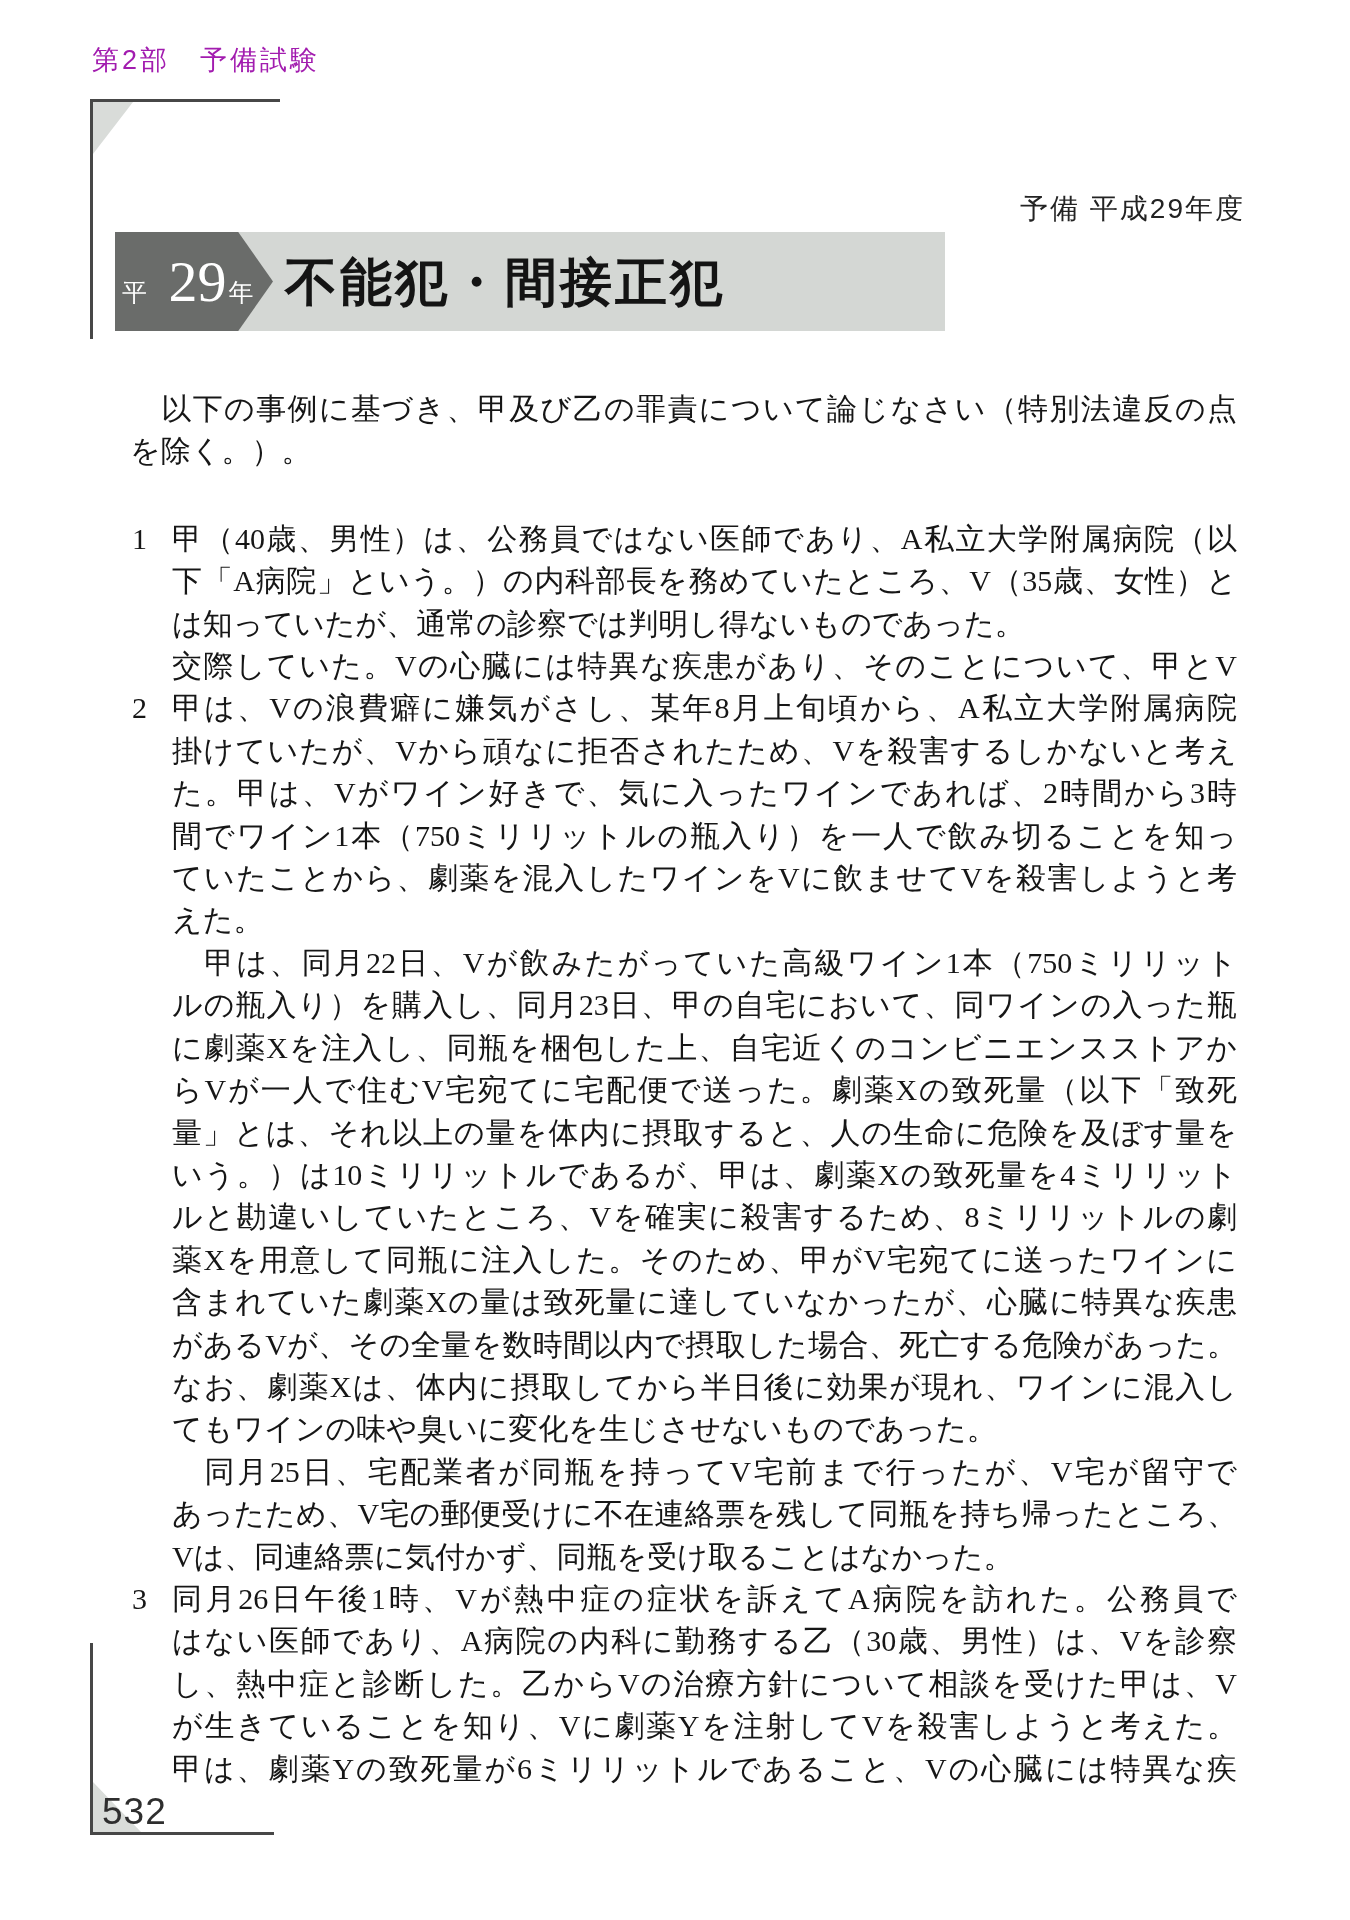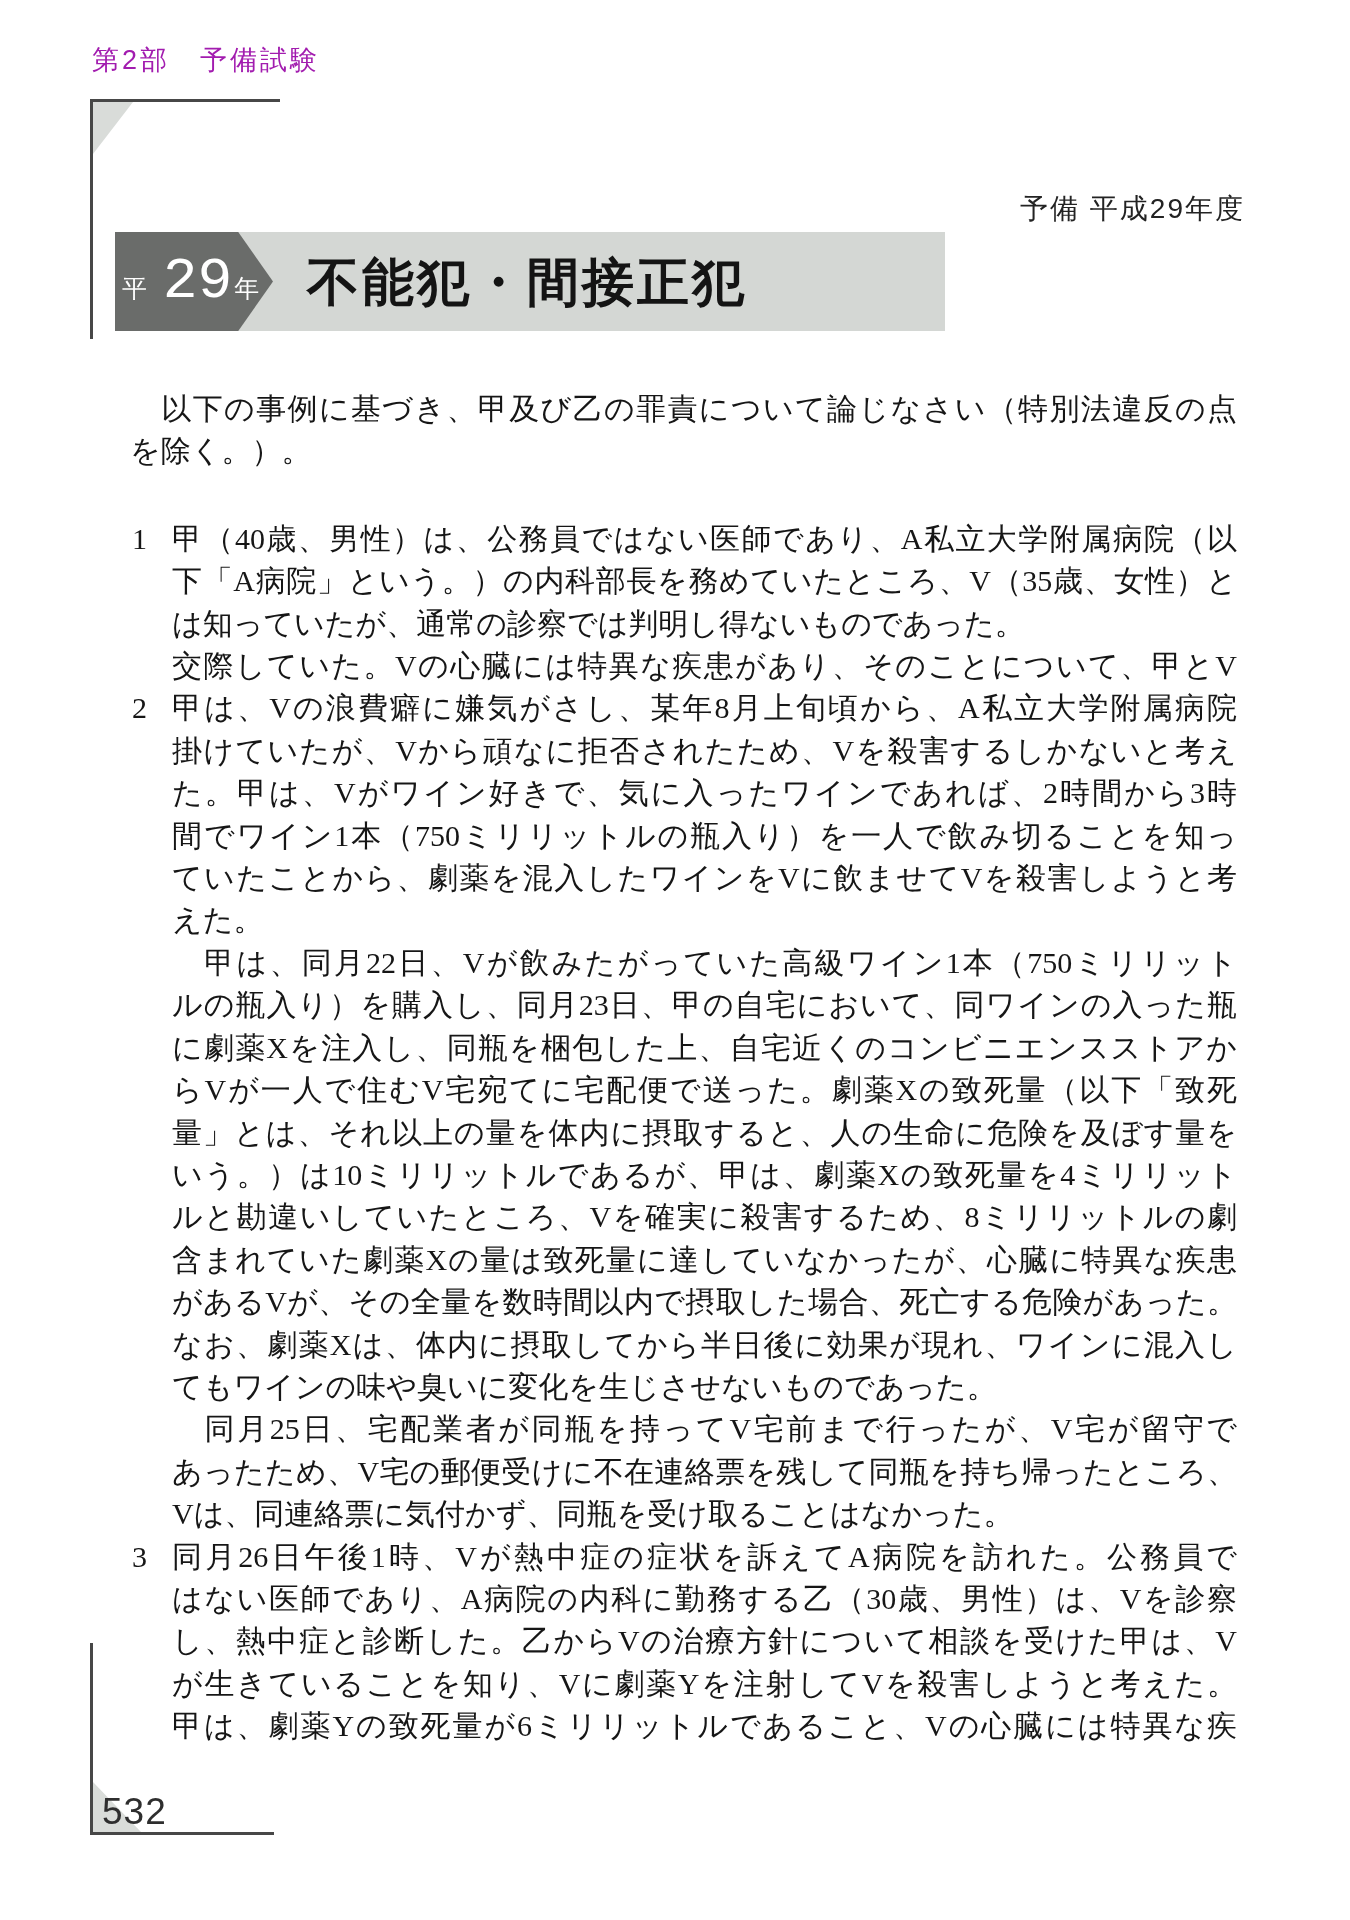--- a/index.html
+++ b/index.html
@@ -45,25 +45,25 @@
     background:var(--banner-tab,#6a6c6a);
     clip-path:polygon(0 0,78% 0,100% 50%,78% 100%,0 100%);
     display:flex;align-items:baseline;justify-content:flex-start;
     color:#ffffff;padding-left:7px;box-sizing:border-box;
   }
   .banner-tab .era-small{
     font-family:"Liberation Sans","DejaVu Sans",sans-serif;
     font-size:25px;line-height:99px;font-weight:500;
   }
   .banner-tab .era-year{
-    font-family:Liberation Mono, monospace;
+    font-family:Liberation Serif, serif;
     font-size:58px;line-height:99px;font-weight:500;margin:0 2px;
   }
   .banner-title{
-    position:absolute;left:192px;top:0;height:99px;line-height:101px;
+    position:absolute;left:170px;top:0;height:99px;line-height:101px;
     font-family:"Liberation Sans","DejaVu Sans",sans-serif;
     font-size:52px;font-weight:900;letter-spacing:3px;color:#141414;
     white-space:nowrap;
   }
   
   .body-text{
     position:absolute;left:130px;top:380px;width:1107px;
     font-size:30px;line-height:42.4px;margin-top:8px;
   }
   .line{
@@ -139,20 +139,21 @@
         <div class="line">間でワイン1本（750ミリリットルの瓶入り）を一人で飲み切ることを知っ</div>
         <div class="line">ていたことから、劇薬を混入したワインをVに飲ませてVを殺害しようと考</div>
         <div class="line end">えた。</div>
         <div class="line">　甲は、同月22日、Vが飲みたがっていた高級ワイン1本（750ミリリット</div>
         <div class="line">ルの瓶入り）を購入し、同月23日、甲の自宅において、同ワインの入った瓶</div>
         <div class="line">に劇薬Xを注入し、同瓶を梱包した上、自宅近くのコンビニエンスストアか</div>
         <div class="line">らVが一人で住むV宅宛てに宅配便で送った。劇薬Xの致死量（以下「致死</div>
         <div class="line">量」とは、それ以上の量を体内に摂取すると、人の生命に危険を及ぼす量を</div>
         <div class="line">いう。）は10ミリリットルであるが、甲は、劇薬Xの致死量を4ミリリット</div>
         <div class="line">ルと勘違いしていたところ、Vを確実に殺害するため、8ミリリットルの劇</div>
+        <div class="line">薬Xを用意して同瓶に注入した。そのため、甲がV宅宛てに送ったワインに</div>
         <div class="line">含まれていた劇薬Xの量は致死量に達していなかったが、心臓に特異な疾患</div>
         <div class="line">があるVが、その全量を数時間以内で摂取した場合、死亡する危険があった。</div>
         <div class="line">なお、劇薬Xは、体内に摂取してから半日後に効果が現れ、ワインに混入し</div>
         <div class="line end">てもワインの味や臭いに変化を生じさせないものであった。</div>
         <div class="line">　同月25日、宅配業者が同瓶を持ってV宅前まで行ったが、V宅が留守で</div>
         <div class="line">あったため、V宅の郵便受けに不在連絡票を残して同瓶を持ち帰ったところ、</div>
         <div class="line end">Vは、同連絡票に気付かず、同瓶を受け取ることはなかった。</div>
       </div>
   </div>
   <div class="item">

